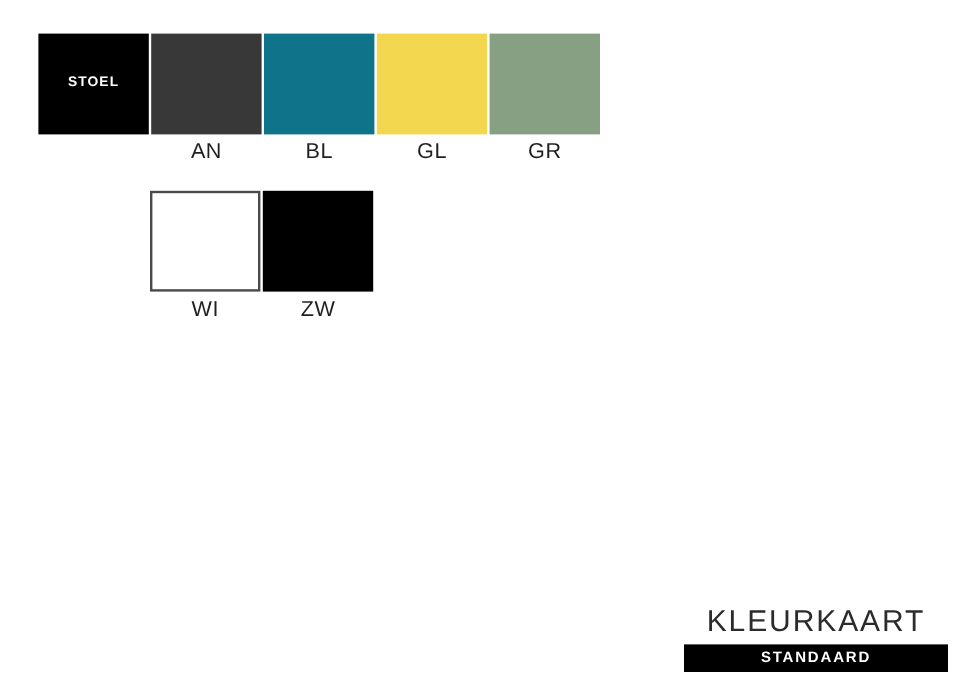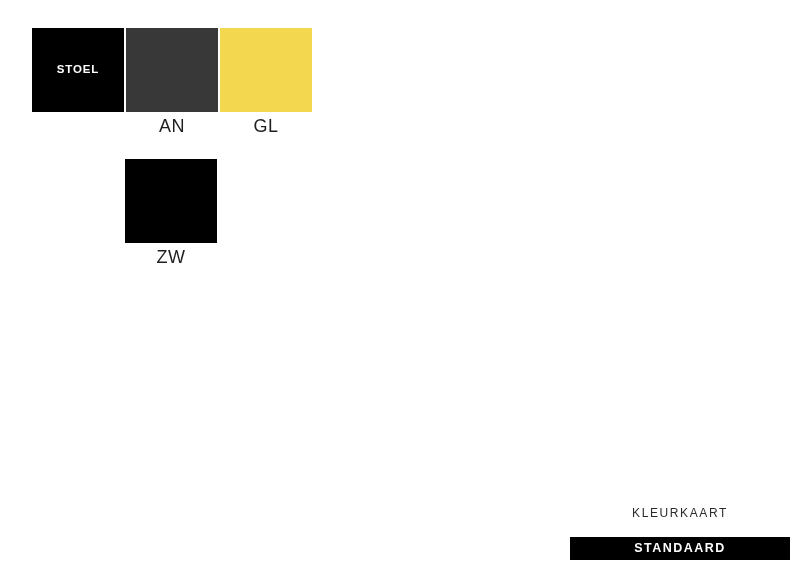--- a/index.html
+++ b/index.html
@@ -87,25 +87,25 @@
   
   .brand-block {
     position: absolute;
     right: 10px;
     bottom: 22px;
     width: 220px;
     text-align: center;
   }
 
   .brand-title {
-    font-size: 12px;
+    font-size: 25px;
     letter-spacing: 1.6px;
     color: #2b2b2b;
     line-height: 1;
-    margin-bottom: 18px;
+    margin-bottom: 6px;
     font-weight: normal;
     white-space: nowrap;
   }
 
   .brand-bar {
     background: #000000;
     height: 23px;
     display: flex;
     align-items: center;
     justify-content: center;
@@ -130,25 +130,37 @@
           <div class="swatch-chip" style="background: rgb(0, 0, 0);">
             <span class="swatch-inner-label">STOEL</span>
           </div>
           <div class="swatch-label is-empty"></div>
         </div>
         <div class="swatch-cell">
           <div class="swatch-chip" style="background: rgb(56, 56, 56);"></div>
           <div class="swatch-label">AN</div>
         </div>
         <div class="swatch-cell">
+          <div class="swatch-chip" style="background: rgb(15, 115, 137);"></div>
+          <div class="swatch-label">BL</div>
+        </div>
+        <div class="swatch-cell">
           <div class="swatch-chip" style="background: rgb(243, 215, 79);"></div>
           <div class="swatch-label">GL</div>
         </div>
+        <div class="swatch-cell">
+          <div class="swatch-chip" style="background: rgb(135, 160, 131);"></div>
+          <div class="swatch-label">GR</div>
+        </div>
       </div>
     <div class="swatch-row row-two">
+        <div class="swatch-cell">
+          <div class="swatch-chip bordered" style="background: rgb(255, 255, 255);"></div>
+          <div class="swatch-label">WI</div>
+        </div>
         <div class="swatch-cell">
           <div class="swatch-chip" style="background: rgb(0, 0, 0);"></div>
           <div class="swatch-label">ZW</div>
         </div>
       </div>
   </div>
 
   <div class="brand-block">
     <div class="brand-title" style="color: rgb(43, 43, 43);">KLEURKAART</div>
     <div class="brand-bar" style="background: rgb(0, 0, 0);">

